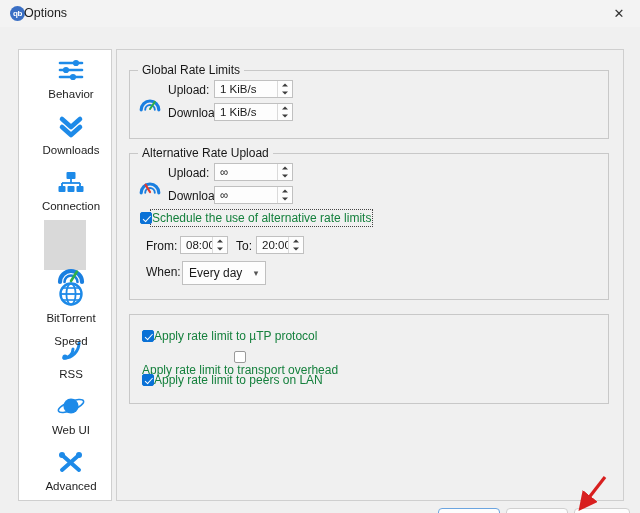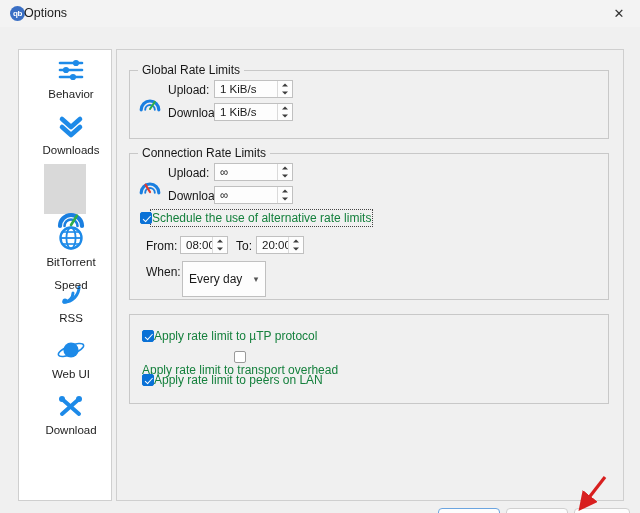--- a/index.html
+++ b/index.html
@@ -229,21 +229,21 @@
     white-space: nowrap;
   }
   .cbrow.focused .cblbl {
     outline: 1px dotted #444;
     outline-offset: 1px;
   }
 
   
   .combo {
     position: absolute;
-    height: 36px;
+    height: 24px;
     background: #fdfdfd;
     border: 1px solid #c0c0c0;
     box-sizing: border-box;
     display: flex;
     align-items: center;
     cursor: default;
   }
   .combo .ctext {
     flex: 1;
     padding-left: 6px;
@@ -323,20 +323,39 @@
         <svg width="30" height="26" viewBox="0 0 30 26">
           <g fill="none" stroke="#1d8ae8" stroke-width="4.6" stroke-linecap="round" stroke-linejoin="round">
             <polyline points="6,6 15,14 24,6"></polyline>
             <polyline points="6,14 15,22 24,14"></polyline>
           </g>
         </svg>
       </div>
       <div class="lbl">Downloads</div>
     </div>
 
+    <div class="side-item">
+      <div class="ico">
+        <svg width="30" height="26" viewBox="0 0 30 26">
+          <g stroke="#1d8ae8" stroke-width="1.8" fill="none">
+            <line x1="15" y1="10" x2="15" y2="14"></line>
+            <line x1="6" y1="14" x2="24" y2="14"></line>
+            <line x1="6" y1="14" x2="6" y2="17"></line>
+            <line x1="24" y1="14" x2="24" y2="17"></line>
+          </g>
+          <g fill="#1d8ae8">
+            <rect x="10.5" y="3" width="9" height="7" rx="1"></rect>
+            <rect x="2.5" y="17" width="7" height="6" rx="1"></rect>
+            <rect x="11.5" y="17" width="7" height="6" rx="1"></rect>
+            <rect x="20.5" y="17" width="7" height="6" rx="1"></rect>
+          </g>
+        </svg>
+      </div>
+      <div class="lbl">Connection</div>
+    </div>
 
     <div class="side-item selected">
       <div class="sel-bg"></div>
       <div class="ico">
         <svg width="30" height="28" viewBox="0 0 30 28">
           <path d="M4 20 A11 11 0 1 1 26 20" fill="none" stroke="#1a7fe0" stroke-width="4.2" stroke-linecap="round"></path>
           <path d="M8.5 20 A6.5 6.5 0 1 1 21.5 20" fill="none" stroke="#1a7fe0" stroke-width="2.6" stroke-linecap="round"></path>
           <line x1="15" y1="19" x2="21" y2="9.5" stroke="#2fae4a" stroke-width="2.6" stroke-linecap="round"></line>
         </svg>
       </div>
@@ -383,21 +402,21 @@
       <div class="ico">
         <svg width="30" height="26" viewBox="0 0 30 26">
           <g stroke="#1d8ae8" stroke-width="4" stroke-linecap="round">
             <line x1="6" y1="6" x2="23" y2="21"></line>
             <line x1="23" y1="6" x2="6" y2="21"></line>
           </g>
           <circle cx="6" cy="6" r="3" fill="#1d8ae8"></circle>
           <circle cx="23" cy="6" r="3" fill="#1d8ae8"></circle>
         </svg>
       </div>
-      <div class="lbl">Download</div>
+      <div class="lbl">Advanced</div>
     </div>
 
   </div>
 
   <div id="content-panel">
 
     <div class="groupbox" id="gb-global">
       <div class="gb-title">Global Rate Limits</div>
 
       <div class="speed-icon" style="left:8px; top:22px;">
@@ -421,21 +440,21 @@
       <div class="spin" style="left:84px; top:32px; width:79px;">
         <div class="val">1 KiB/s</div>
         <div class="btns">
             <div class="up"></div>
             <div class="dn"></div>
           </div>
       </div>
     </div>
 
     <div class="groupbox" id="gb-alt">
-      <div class="gb-title">Connection Rate Limits</div>
+      <div class="gb-title">Alternative Rate Upload</div>
 
       <div class="speed-icon" style="left:8px; top:22px;">
         <svg width="24" height="24" viewBox="0 0 30 28">
           <path d="M4 20 A11 11 0 1 1 26 20" fill="none" stroke="#1a7fe0" stroke-width="4" stroke-linecap="round"></path>
           <path d="M9 20 A6 6 0 1 1 21 20" fill="none" stroke="#1a7fe0" stroke-width="2.4" stroke-linecap="round"></path>
           <line x1="15" y1="19" x2="9.5" y2="10" stroke="#e03b2f" stroke-width="2.8" stroke-linecap="round"></line>
         </svg>
       </div>
 
       <div class="rate-label" style="left:38px; top:12px;">Upload:</div>

